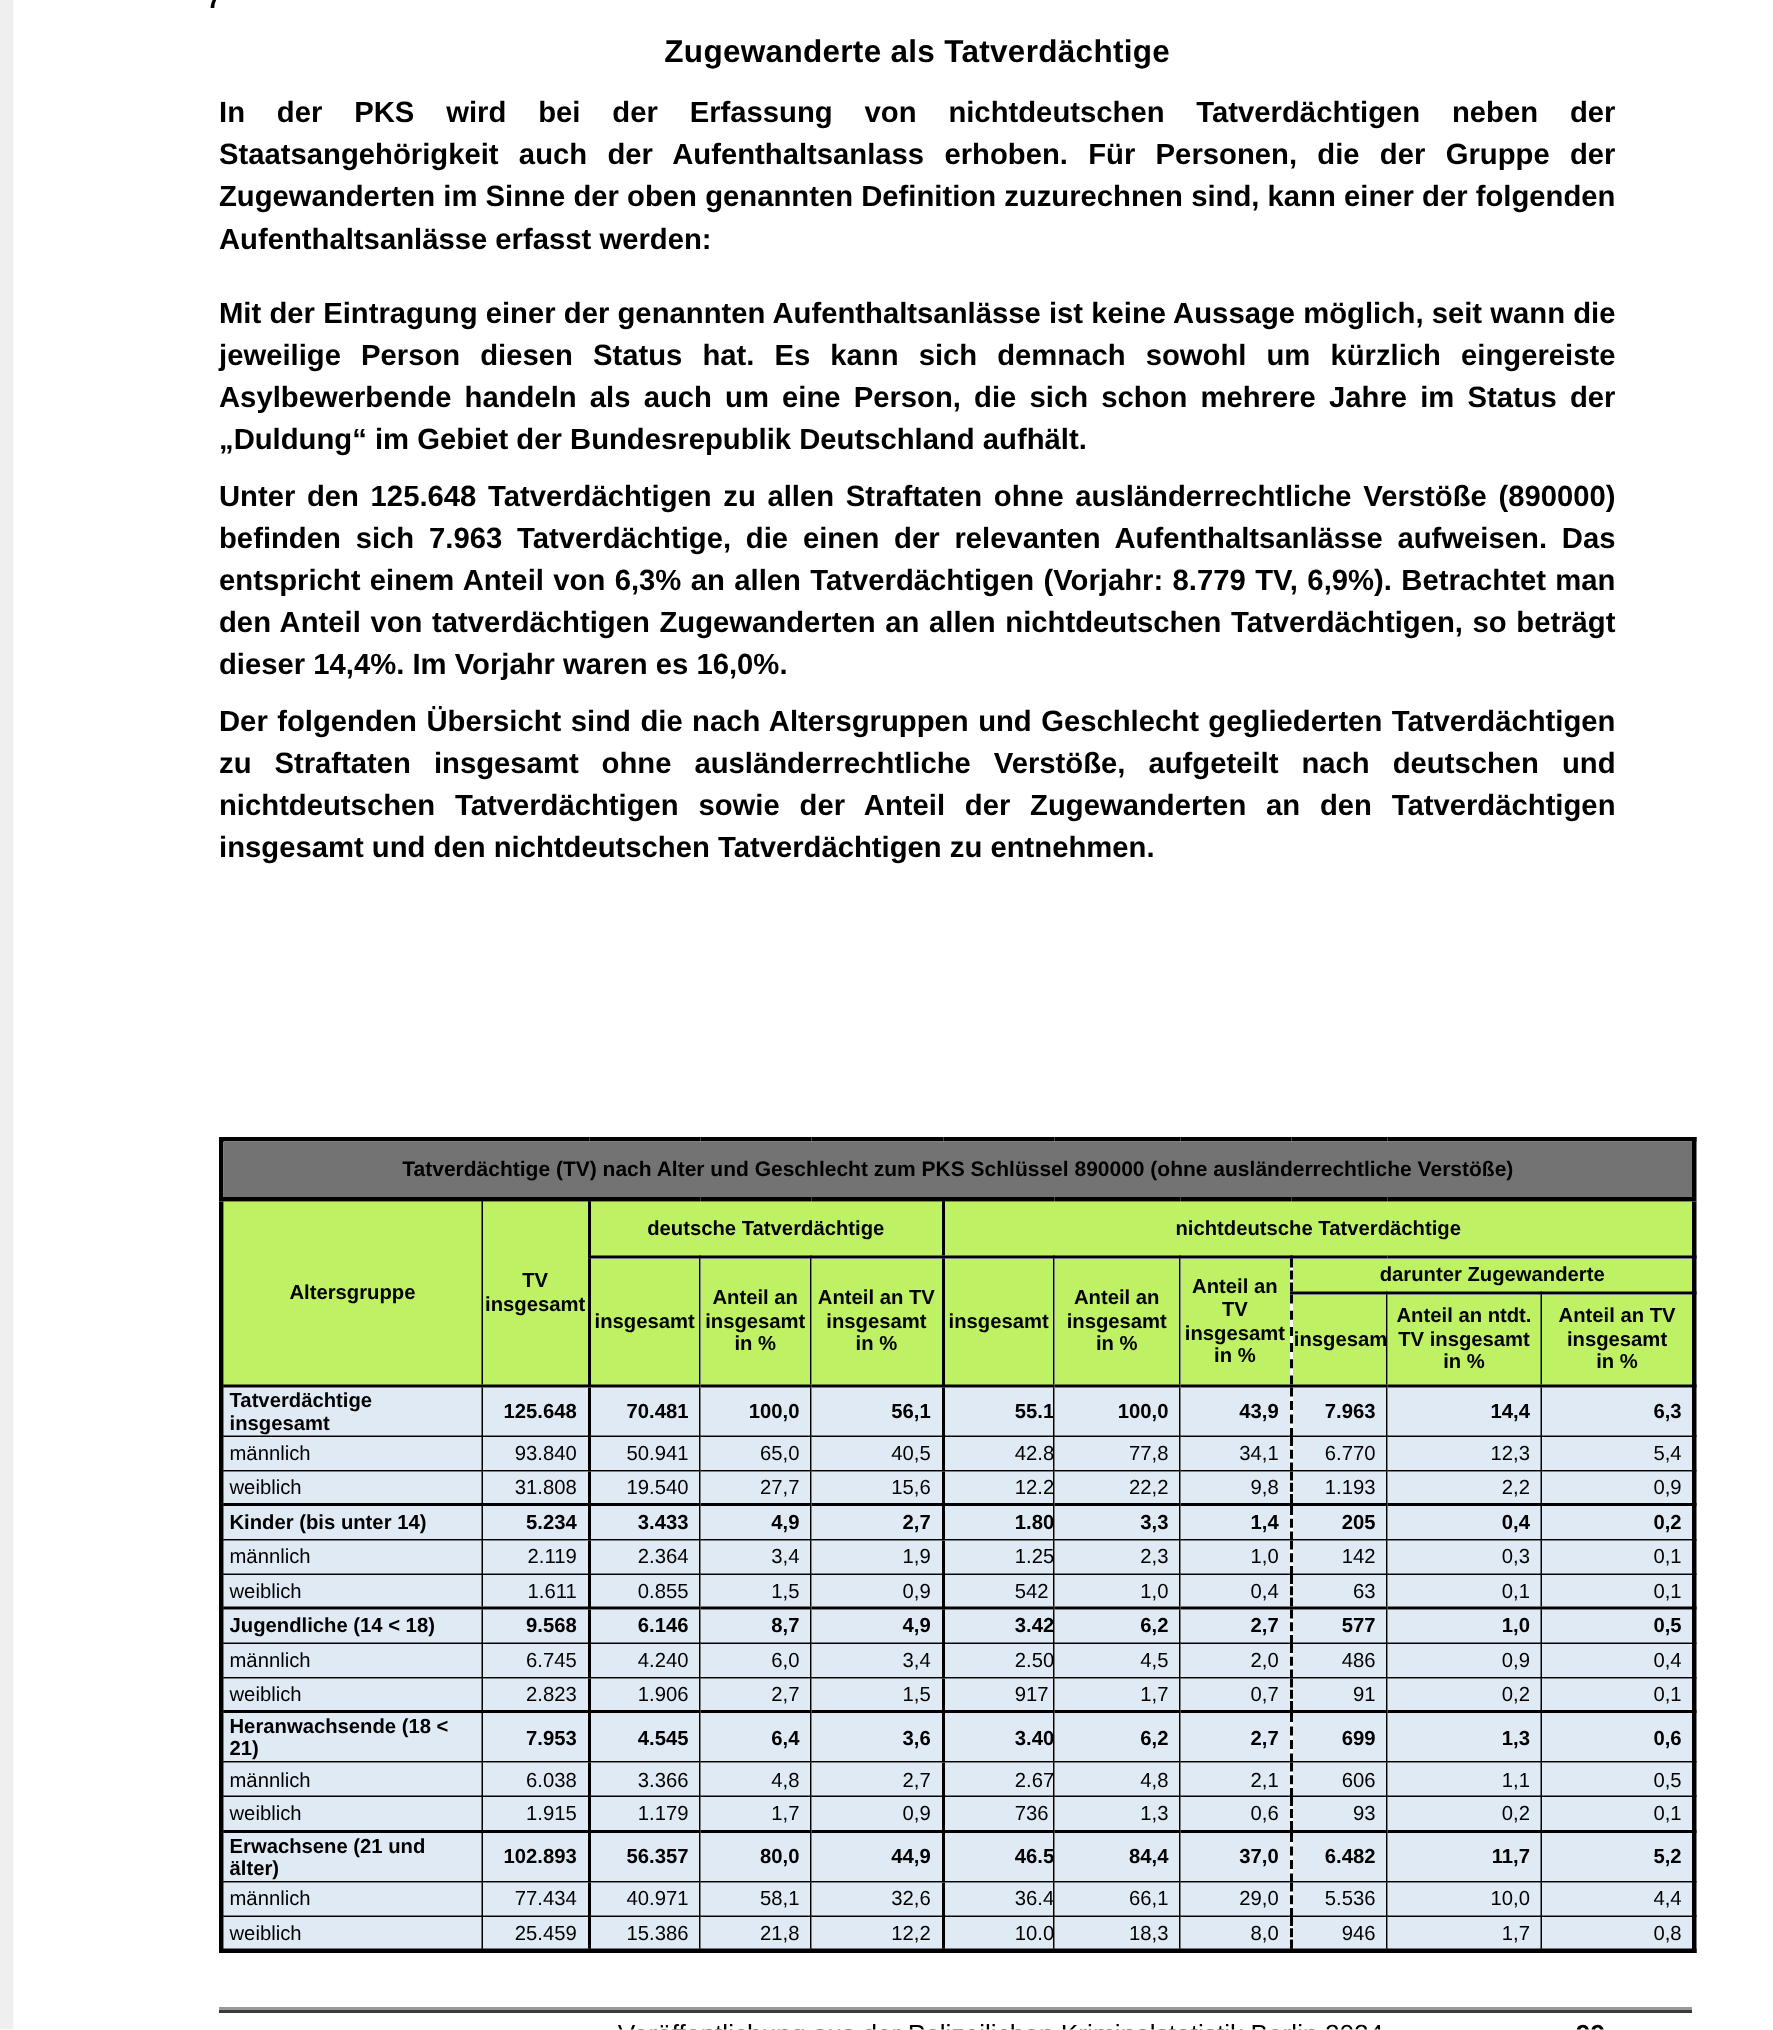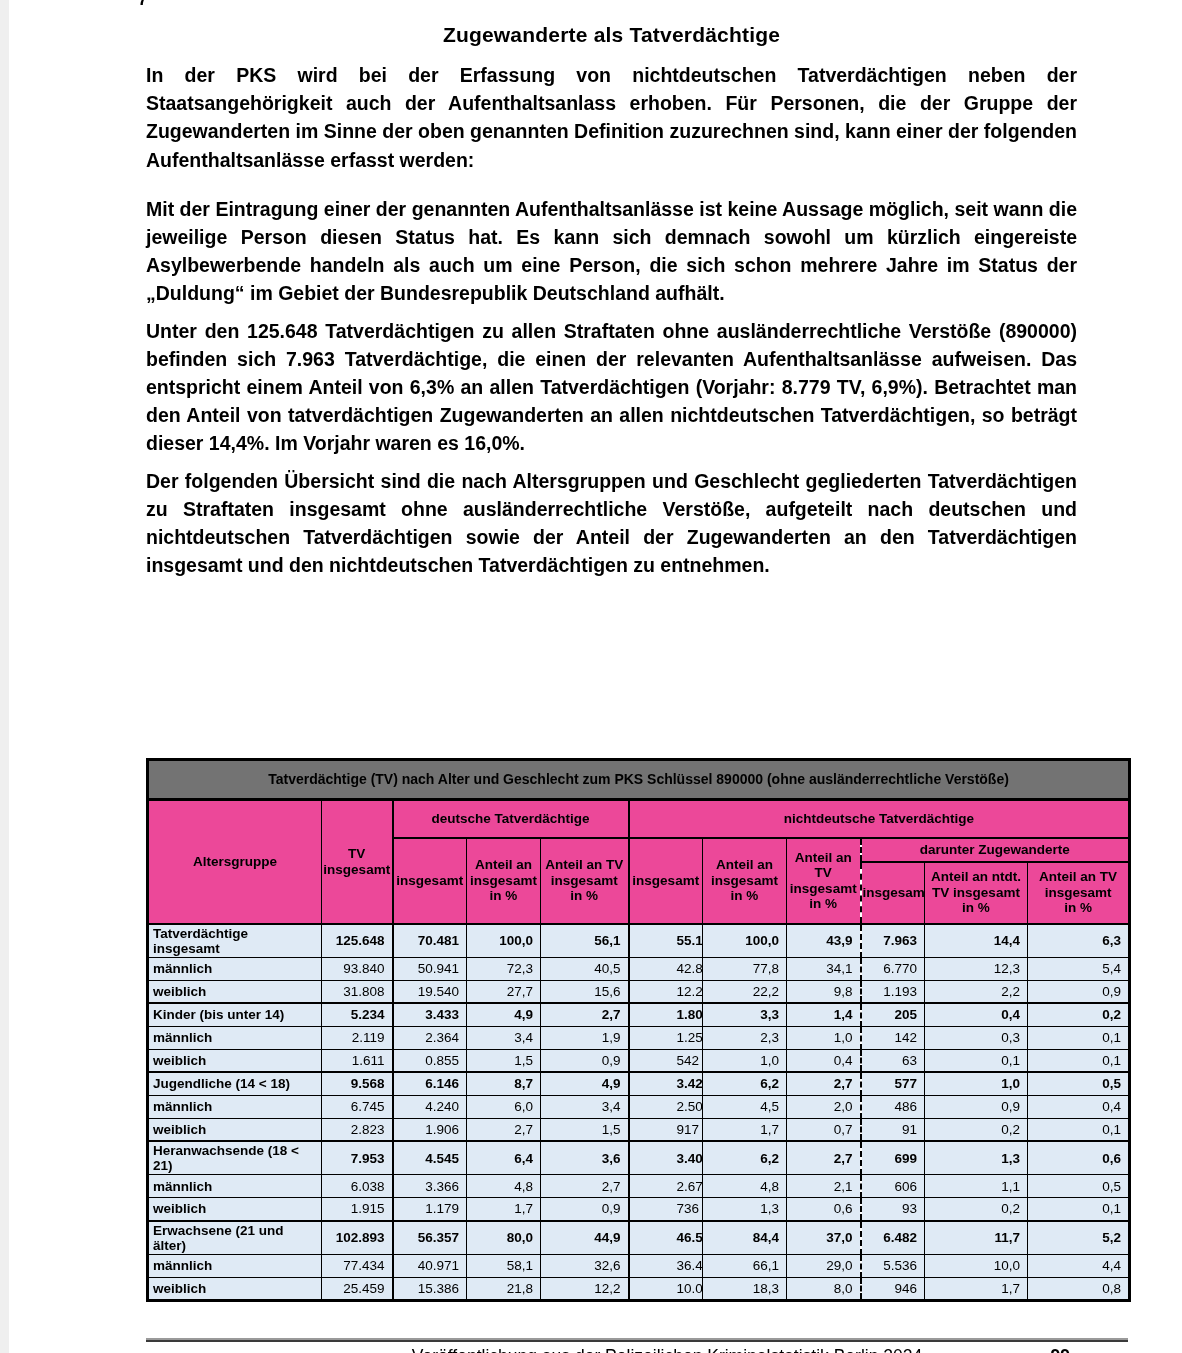--- a/index.html
+++ b/index.html
@@ -63,39 +63,39 @@
   }
   .stat-table .t-title {
     background: #737373;
     height: 40px;
     text-align: center;
     font-weight: bold;
     font-size: 14px;
     border-bottom: 3px solid #000;
   }
   .stat-table thead th {
-    background: #ec4899;
+    background: #bef264;
     font-weight: bold;
     text-align: center;
     vertical-align: middle;
     white-space: pre-line;
     line-height: 15.5px;
     font-size: 13.5px;
     padding: 2px 1px;
   }
   .stat-table .hB { height: 38px; }
   .stat-table .hC { height: 24px; }
   .stat-table .hD { height: 62px; }
   .stat-table tbody td {
     background: #dfeaf5;
     height: 23px;
     padding: 1px 6px 1px 6px;
     vertical-align: middle;
   }
-  .stat-table tbody td.label { text-align: left; padding-left: 4px; font-weight: bold; }
+  .stat-table tbody td.label { text-align: left; padding-left: 4px; }
   .stat-table tbody td.num { text-align: right; padding-right: 7px; }
   .stat-table tr.row-group td { font-weight: bold; border-top: 2.5px solid #000; }
   .stat-table tr.row-m td { border-top: 1px solid #000; }
   .stat-table tr.row-w td { border-top: 1.4px dashed #333; }
   
   .stat-table .c2, .stat-table .bl-thick { border-left: 2.5px solid #000 !important; }
   .stat-table .c5 { border-left: 2.5px solid #000 !important; padding-left: 47px; }
   .stat-table .c8, .stat-table .bl-dash { border-left: 2px dashed #000 !important; }
   .stat-table thead th.sp { border-bottom: 2.5px solid #000; }
 
@@ -201,21 +201,21 @@
         <td class="c6 num">100,0</td>
         <td class="c7 num">43,9</td>
         <td class="c8 num">7.963</td>
         <td class="c9 num">14,4</td>
         <td class="c10 num">6,3</td>
       </tr>
       <tr class="row-m">
         <td class="c0 label">männlich</td>
         <td class="c1 num">93.840</td>
         <td class="c2 num">50.941</td>
-        <td class="c3 num">72,3</td>
+        <td class="c3 num">65,0</td>
         <td class="c4 num">40,5</td>
         <td class="c5 num">42.899</td>
         <td class="c6 num">77,8</td>
         <td class="c7 num">34,1</td>
         <td class="c8 num">6.770</td>
         <td class="c9 num">12,3</td>
         <td class="c10 num">5,4</td>
       </tr>
       <tr class="row-w">
         <td class="c0 label">weiblich</td>

